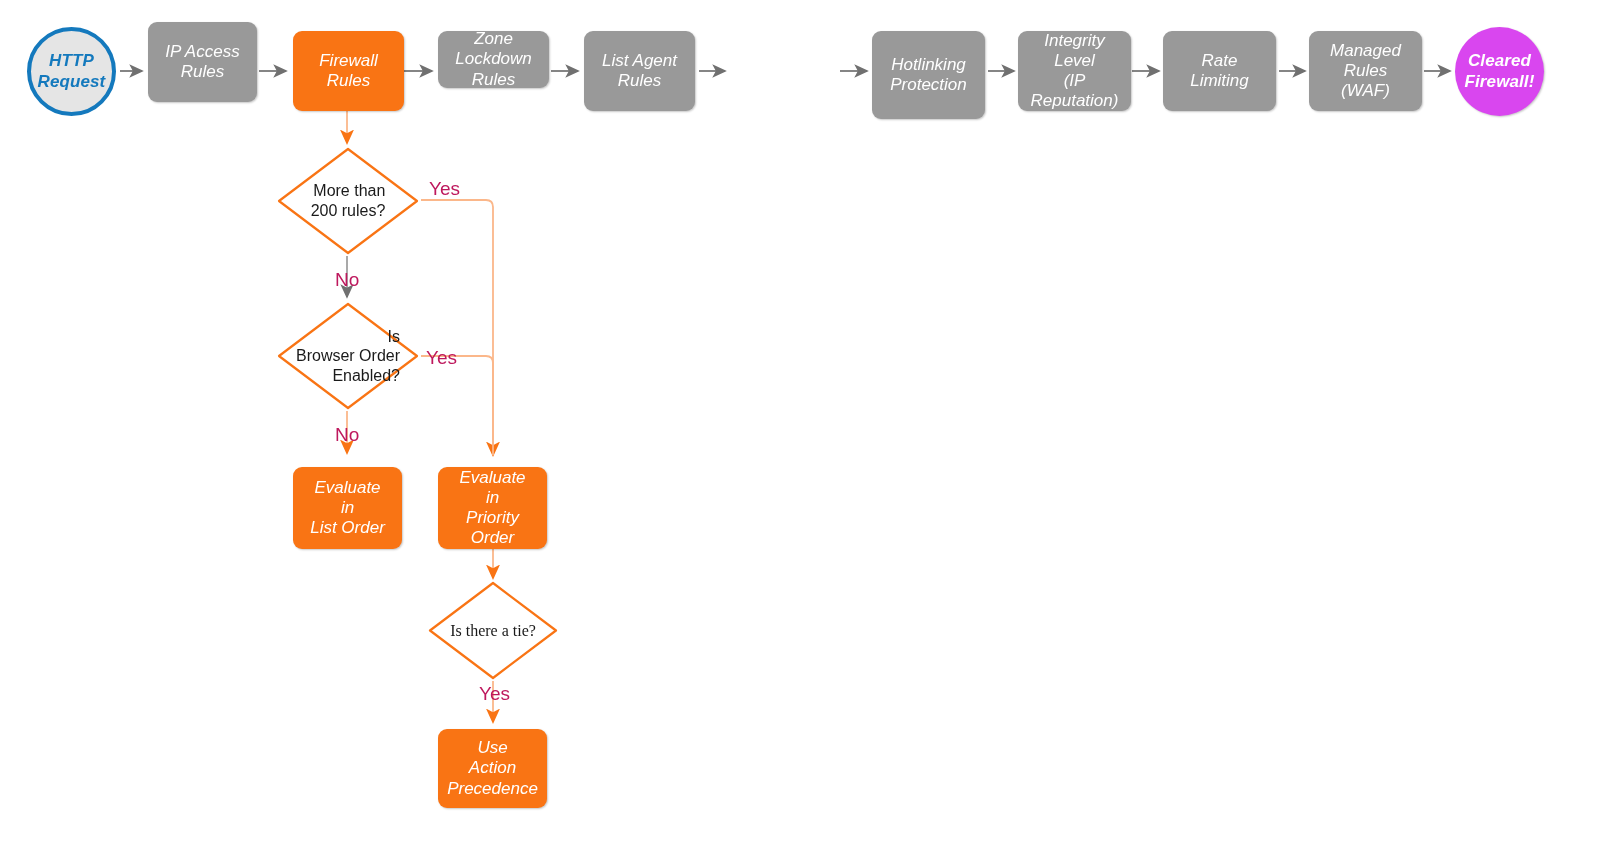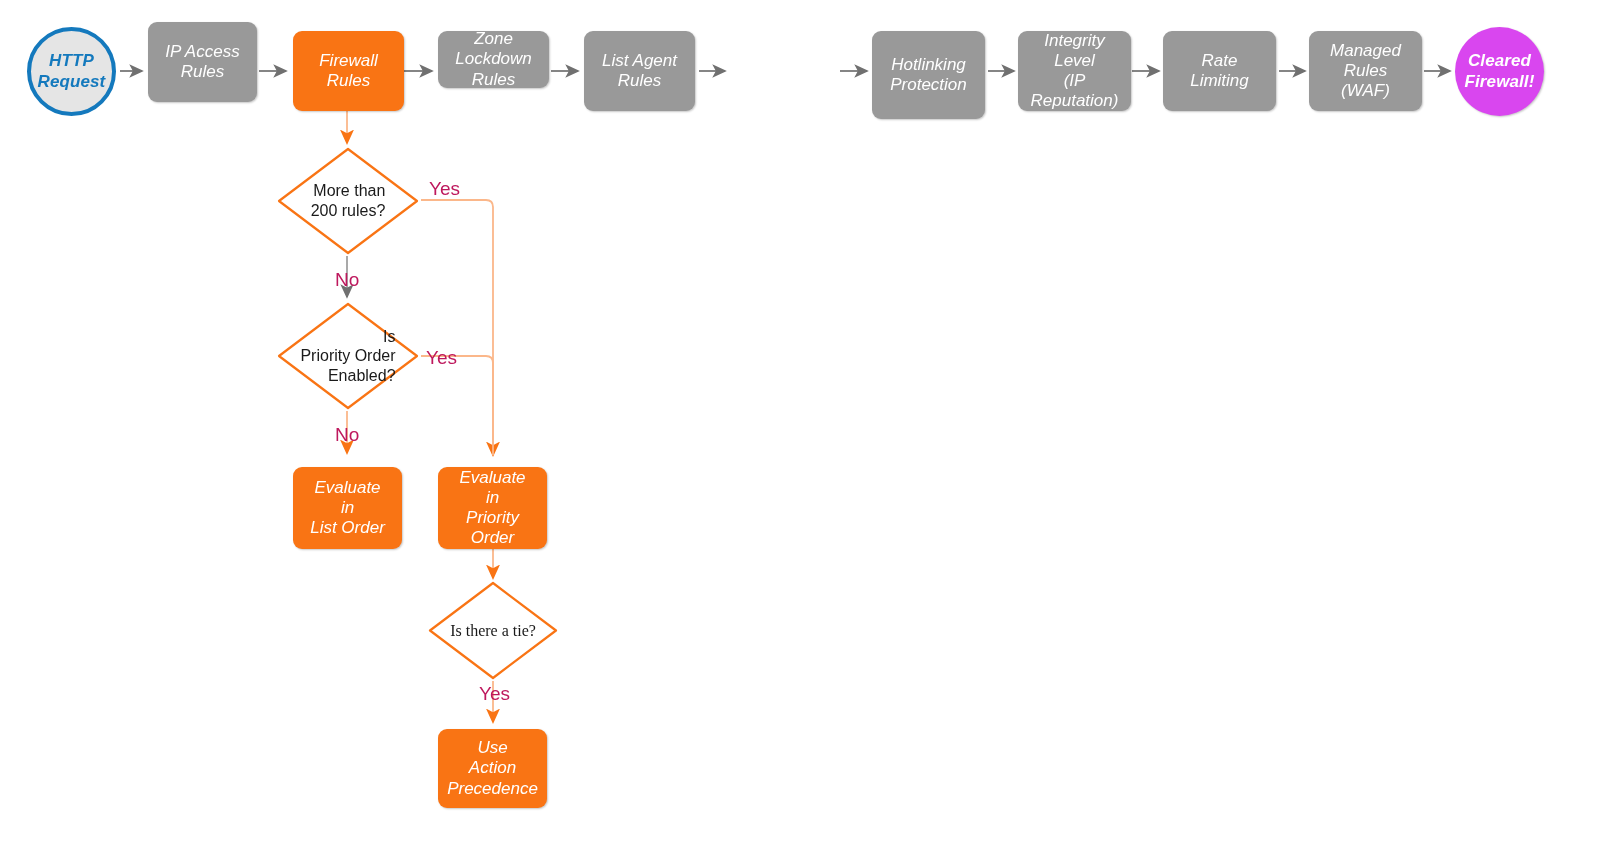--- a/index.html
+++ b/index.html
@@ -201,21 +201,21 @@
     </svg>
     <div class="dtext" style="white-space:pre-line;">More than
 200 rules?</div>
   </div>
 
   <div class="decision" style="left:276px; top:301px; width:144px; height:110px;">
     <svg width="144" height="110" viewBox="0 0 144 110">
       <polygon points="72,3 141,55 72,107 3,55" fill="#ffffff" stroke="#F97414" stroke-width="2.2" stroke-linejoin="round"></polygon>
     </svg>
     <div class="dtext" style="white-space:pre-line;">Is
-Priority Order
+Browser Order
 Enabled?</div>
   </div>
 
   <div class="decision" style="left:427px; top:580px; width:132px; height:101px;">
     <svg width="132" height="101" viewBox="0 0 132 101">
       <polygon points="66,3 129,50.5 66,98 3,50.5" fill="#ffffff" stroke="#F97414" stroke-width="2.2" stroke-linejoin="round"></polygon>
     </svg>
     <div class="dtext" style="white-space:pre-line;font-family:Liberation Serif, serif;">Is there a tie?</div>
   </div>
 

